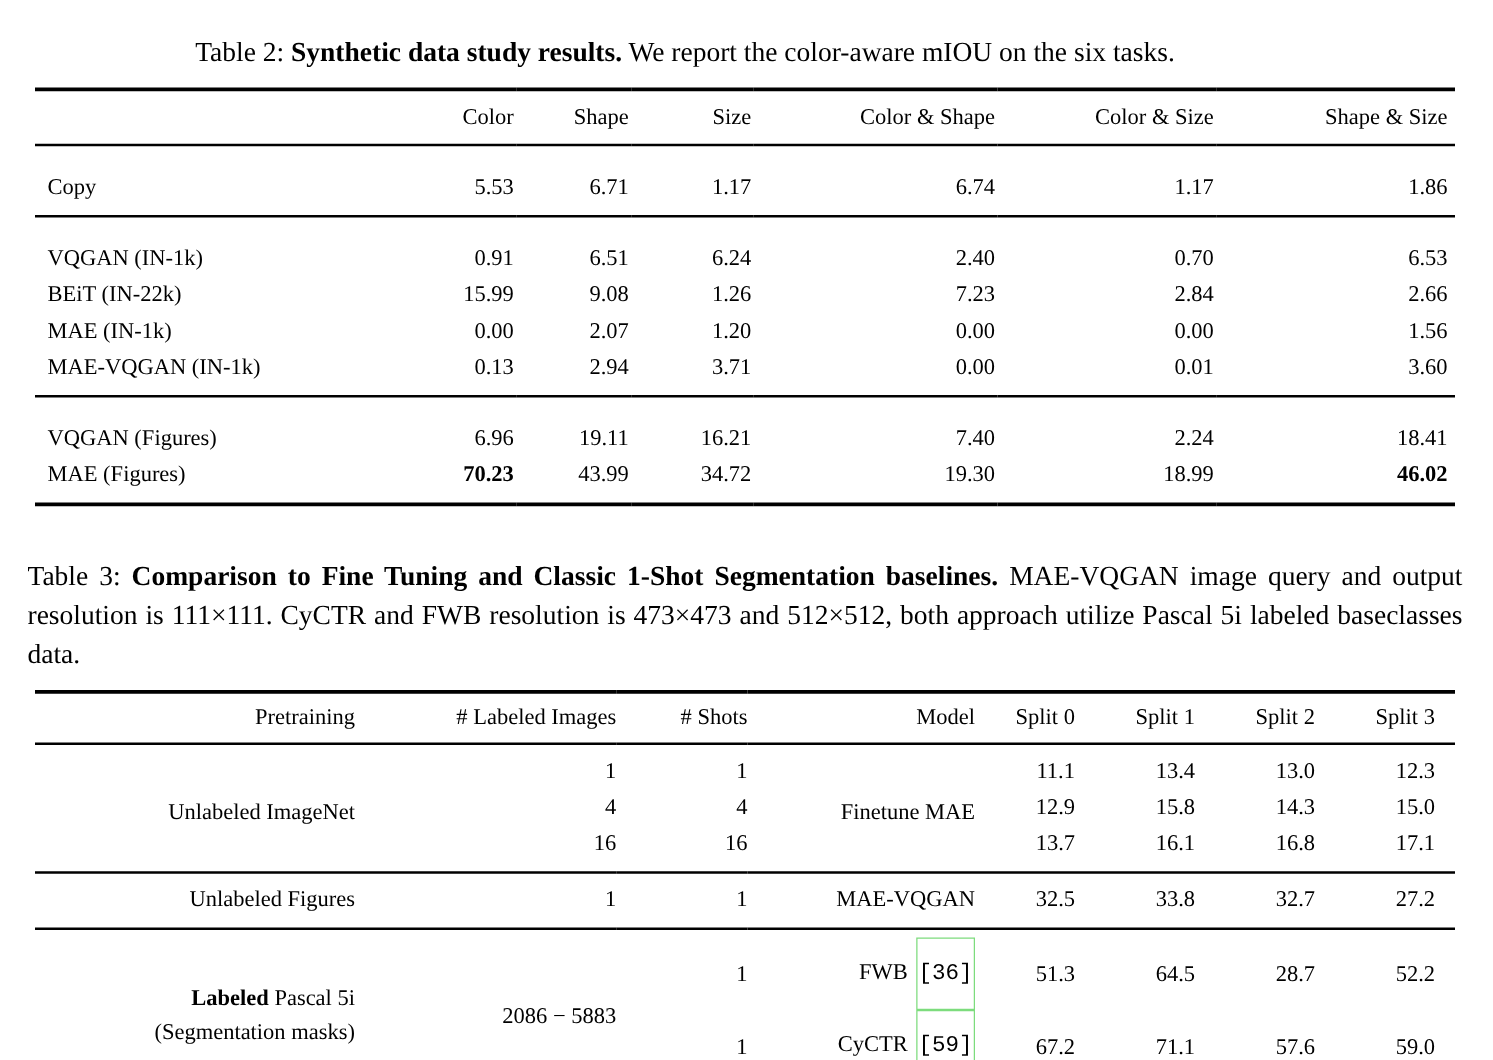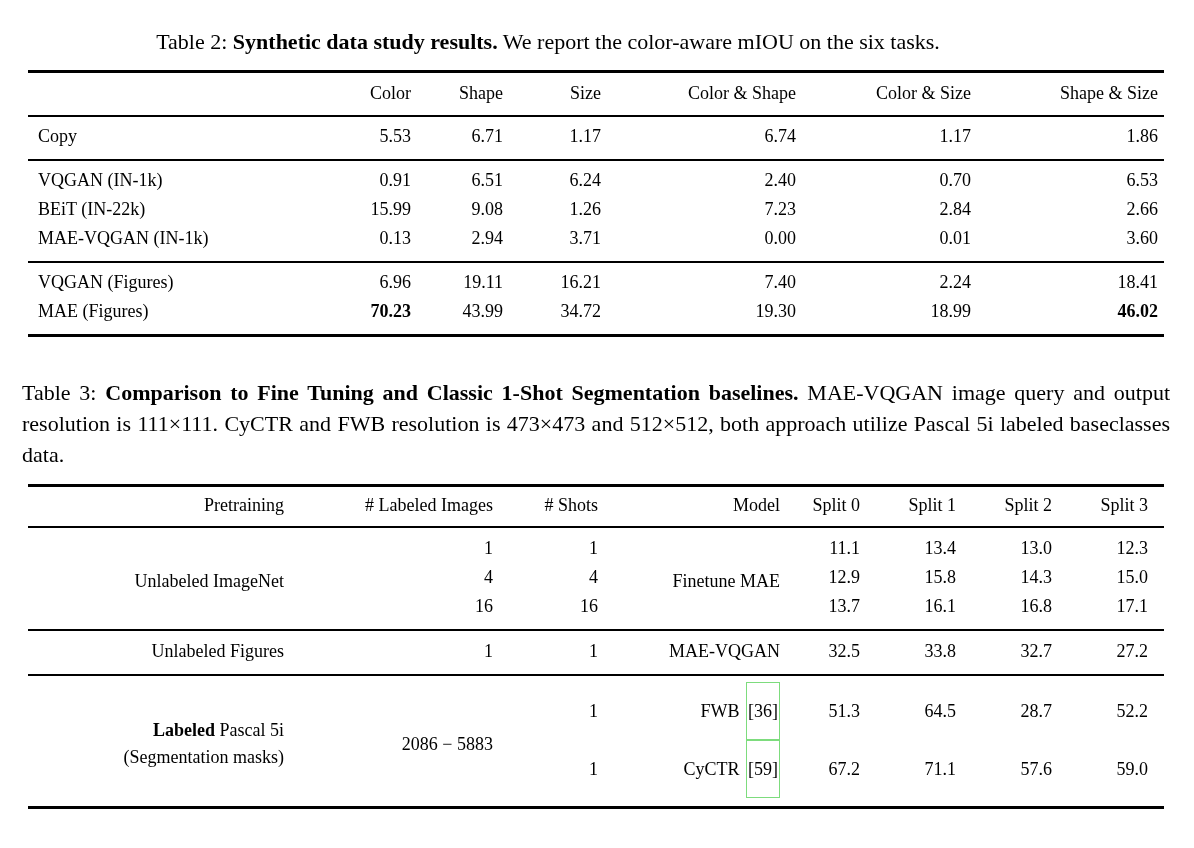--- a/index.html
+++ b/index.html
@@ -25,21 +25,21 @@
 
   
   .t2 { width: 1136px; }
   .t2 thead tr { border-top: 3px solid #000; border-bottom: 2px solid #000; }
   .t2 tbody { border-bottom: 2px solid #000; }
   .t2 tbody.g-last { border-bottom: 3px solid #000; }
   .t2 th, .t2 td { text-align: right; padding-right: 2px; }
   .t2 th { padding-top: 6px; padding-bottom: 7px; }
   .t2 .lab { text-align: left; padding-left: 10px; padding-right: 0; }
   .t2 .last { padding-right: 6px; }
-  .t2 tbody tr:first-child td { padding-top: 5px; }
+  .t2 tbody tr:first-child td { padding-top: 18px; }
   .t2 tbody tr:last-child td { padding-bottom: 8px; }
   .t2 td.bold { font-weight: bold; }
 
   
   .t3 { width: 1136px; }
   .t3 thead tr { border-top: 3px solid #000; border-bottom: 2px solid #000; }
   .t3 tbody { border-bottom: 2px solid #000; }
   .t3 tbody.g-last { border-bottom: 3px solid #000; }
   .t3 th, .t3 td { text-align: right; padding-left: 8px; }
   .t3 th { padding-top: 4px; padding-bottom: 6px; }
@@ -47,20 +47,21 @@
   .t3 tbody tr:first-child td { padding-top: 6px; }
   .t3 tbody tr:last-child td { padding-bottom: 8px; }
   .t3 td.mid { vertical-align: middle; }
   .t3 .b { font-weight: bold; }
   .cite {
     display: inline-block;
     border: 1.5px solid #7ddc7d;
     line-height: 24px;
     padding: 16px 1px;
     margin-left: 2px;
+    font-family: Liberation Mono, monospace;
   }
 </style>
 </head>
 <body>
 
 <div class="page">
 
   <div class="caption caption-2"><span>Table 2: </span><span class="cap-bold">Synthetic data study results.</span><span> We report the color-aware mIOU on the six tasks.</span></div>
 
   <table class="t2">
@@ -106,20 +107,29 @@
         <td class="last">6.53</td>
       </tr>
       <tr>
         <td class="lab">BEiT (IN-22k)</td>
         <td>15.99</td>
         <td>9.08</td>
         <td>1.26</td>
         <td>7.23</td>
         <td>2.84</td>
         <td class="last">2.66</td>
+      </tr>
+      <tr>
+        <td class="lab">MAE (IN-1k)</td>
+        <td>0.00</td>
+        <td>2.07</td>
+        <td>1.20</td>
+        <td>0.00</td>
+        <td>0.00</td>
+        <td class="last">1.56</td>
       </tr>
       <tr>
         <td class="lab">MAE-VQGAN (IN-1k)</td>
         <td>0.13</td>
         <td>2.94</td>
         <td>3.71</td>
         <td>0.00</td>
         <td>0.01</td>
         <td class="last">3.60</td>
       </tr>

